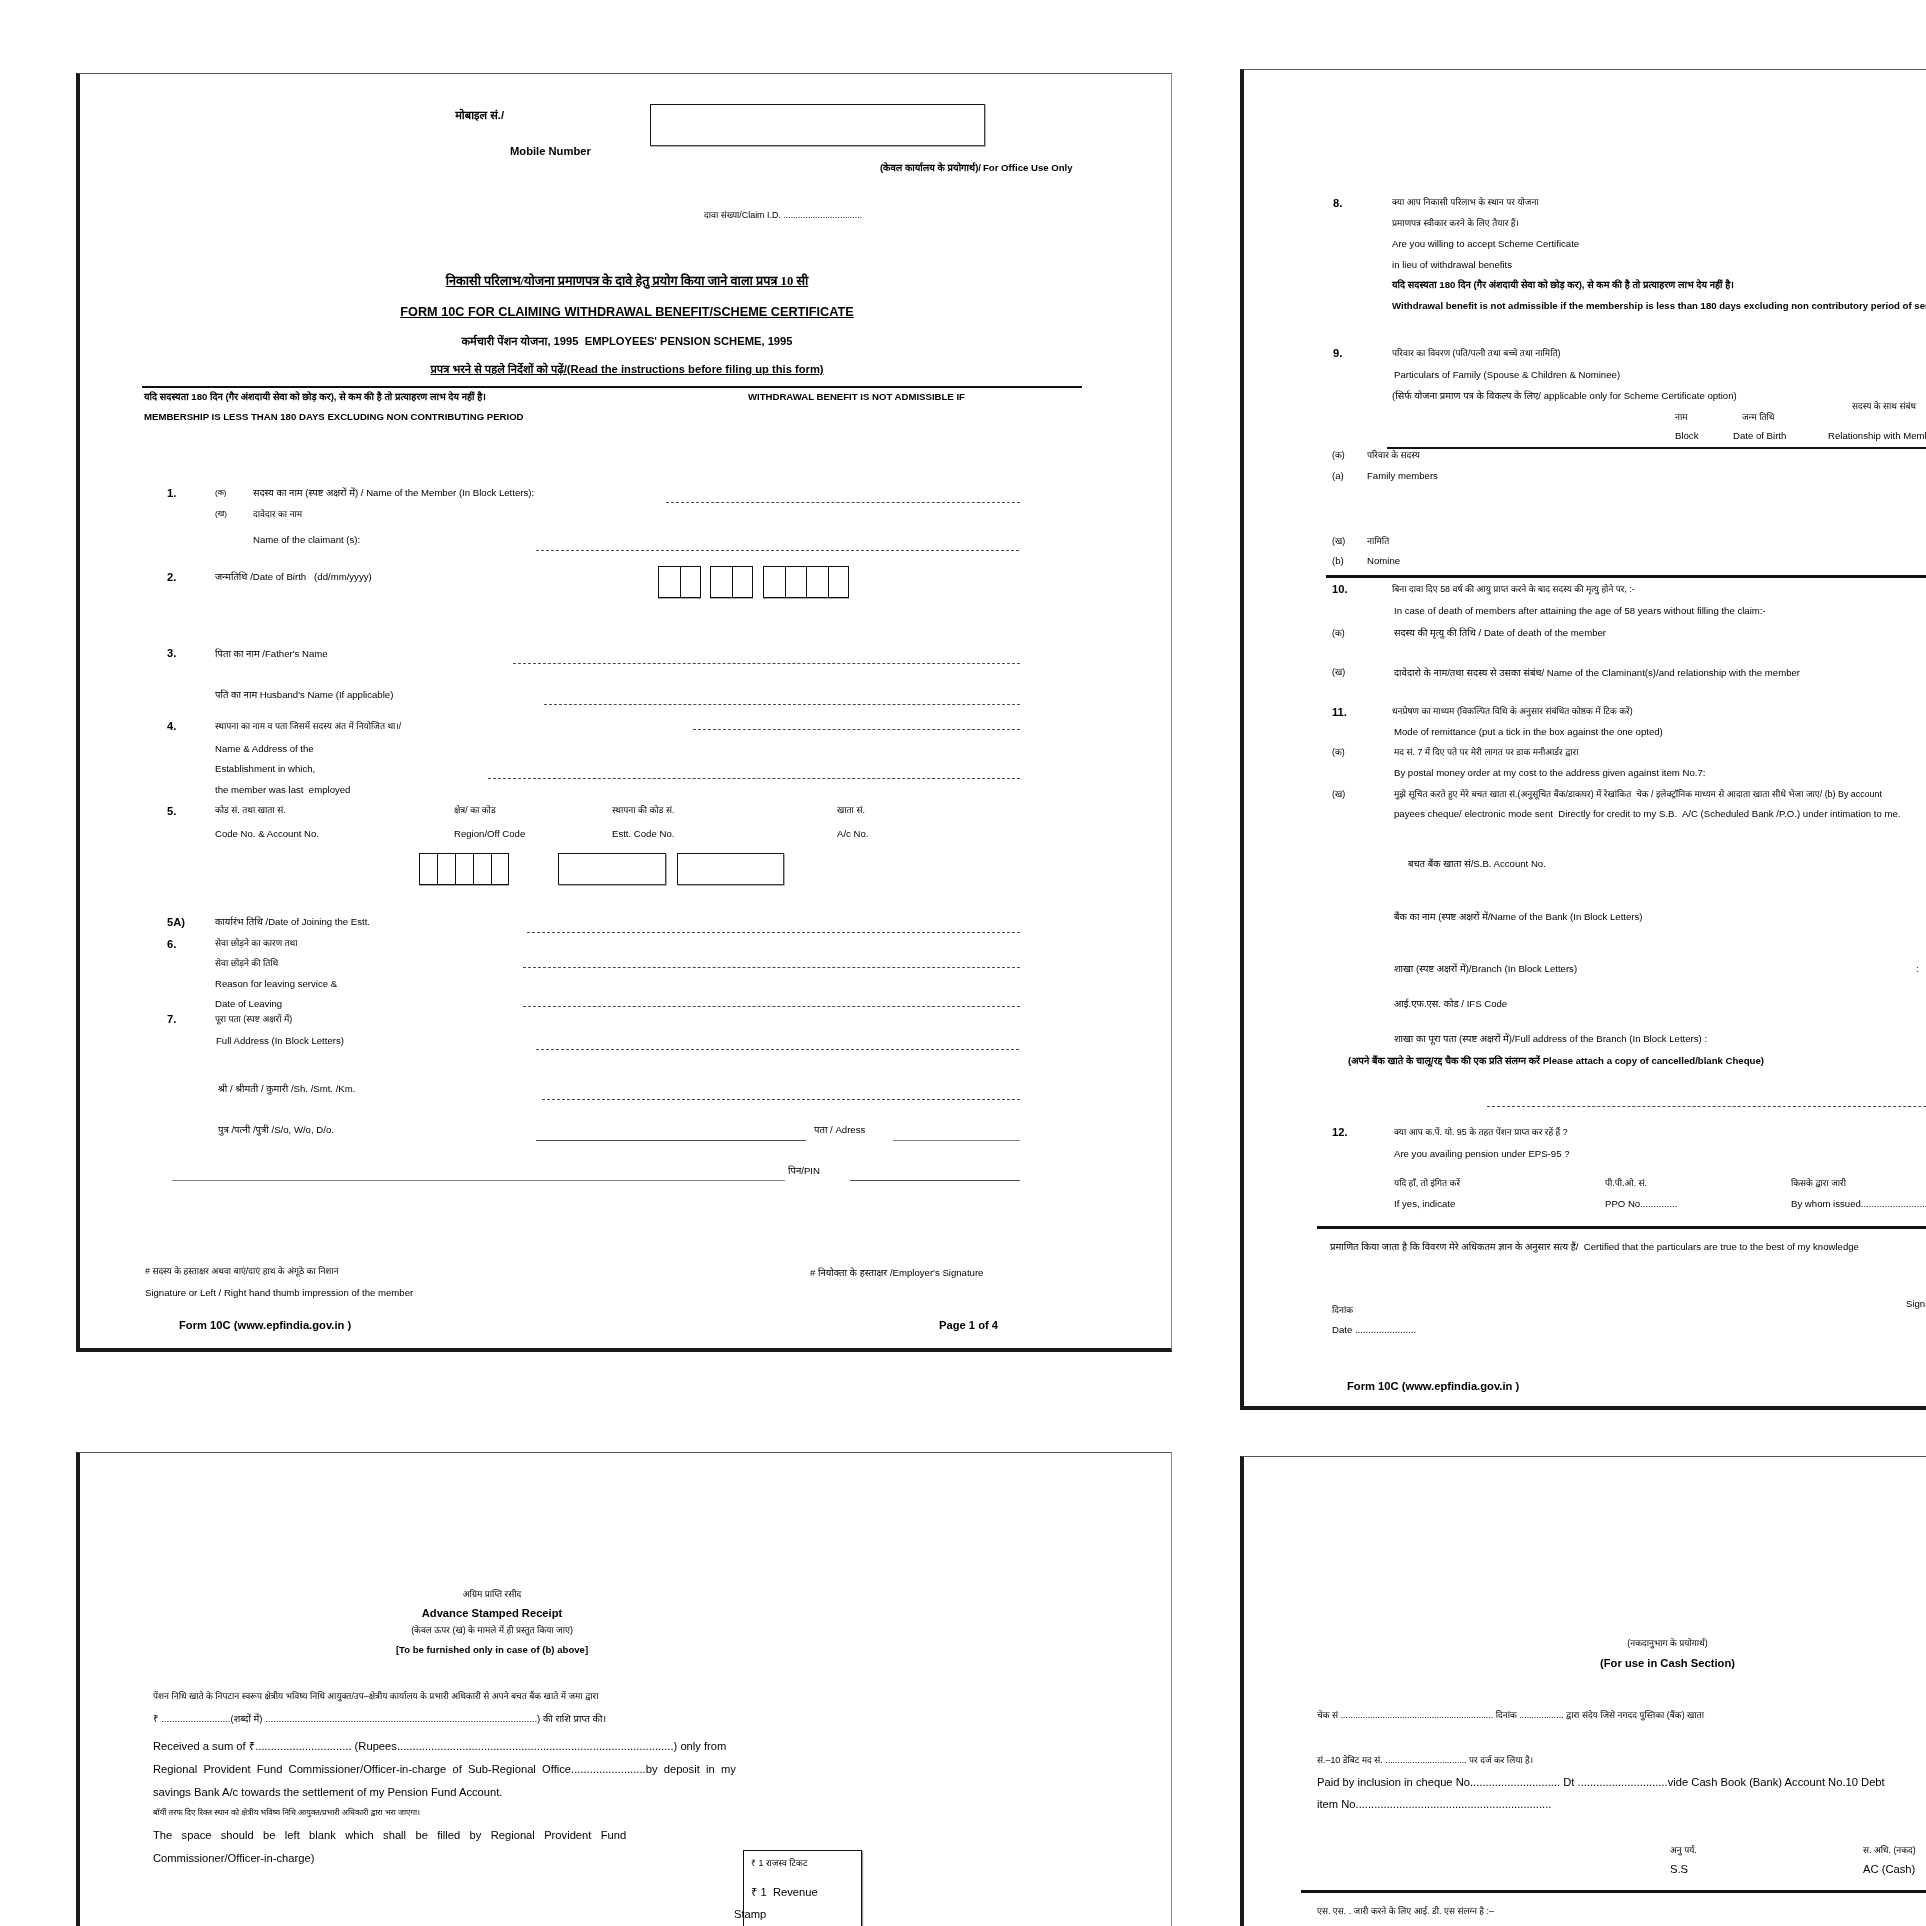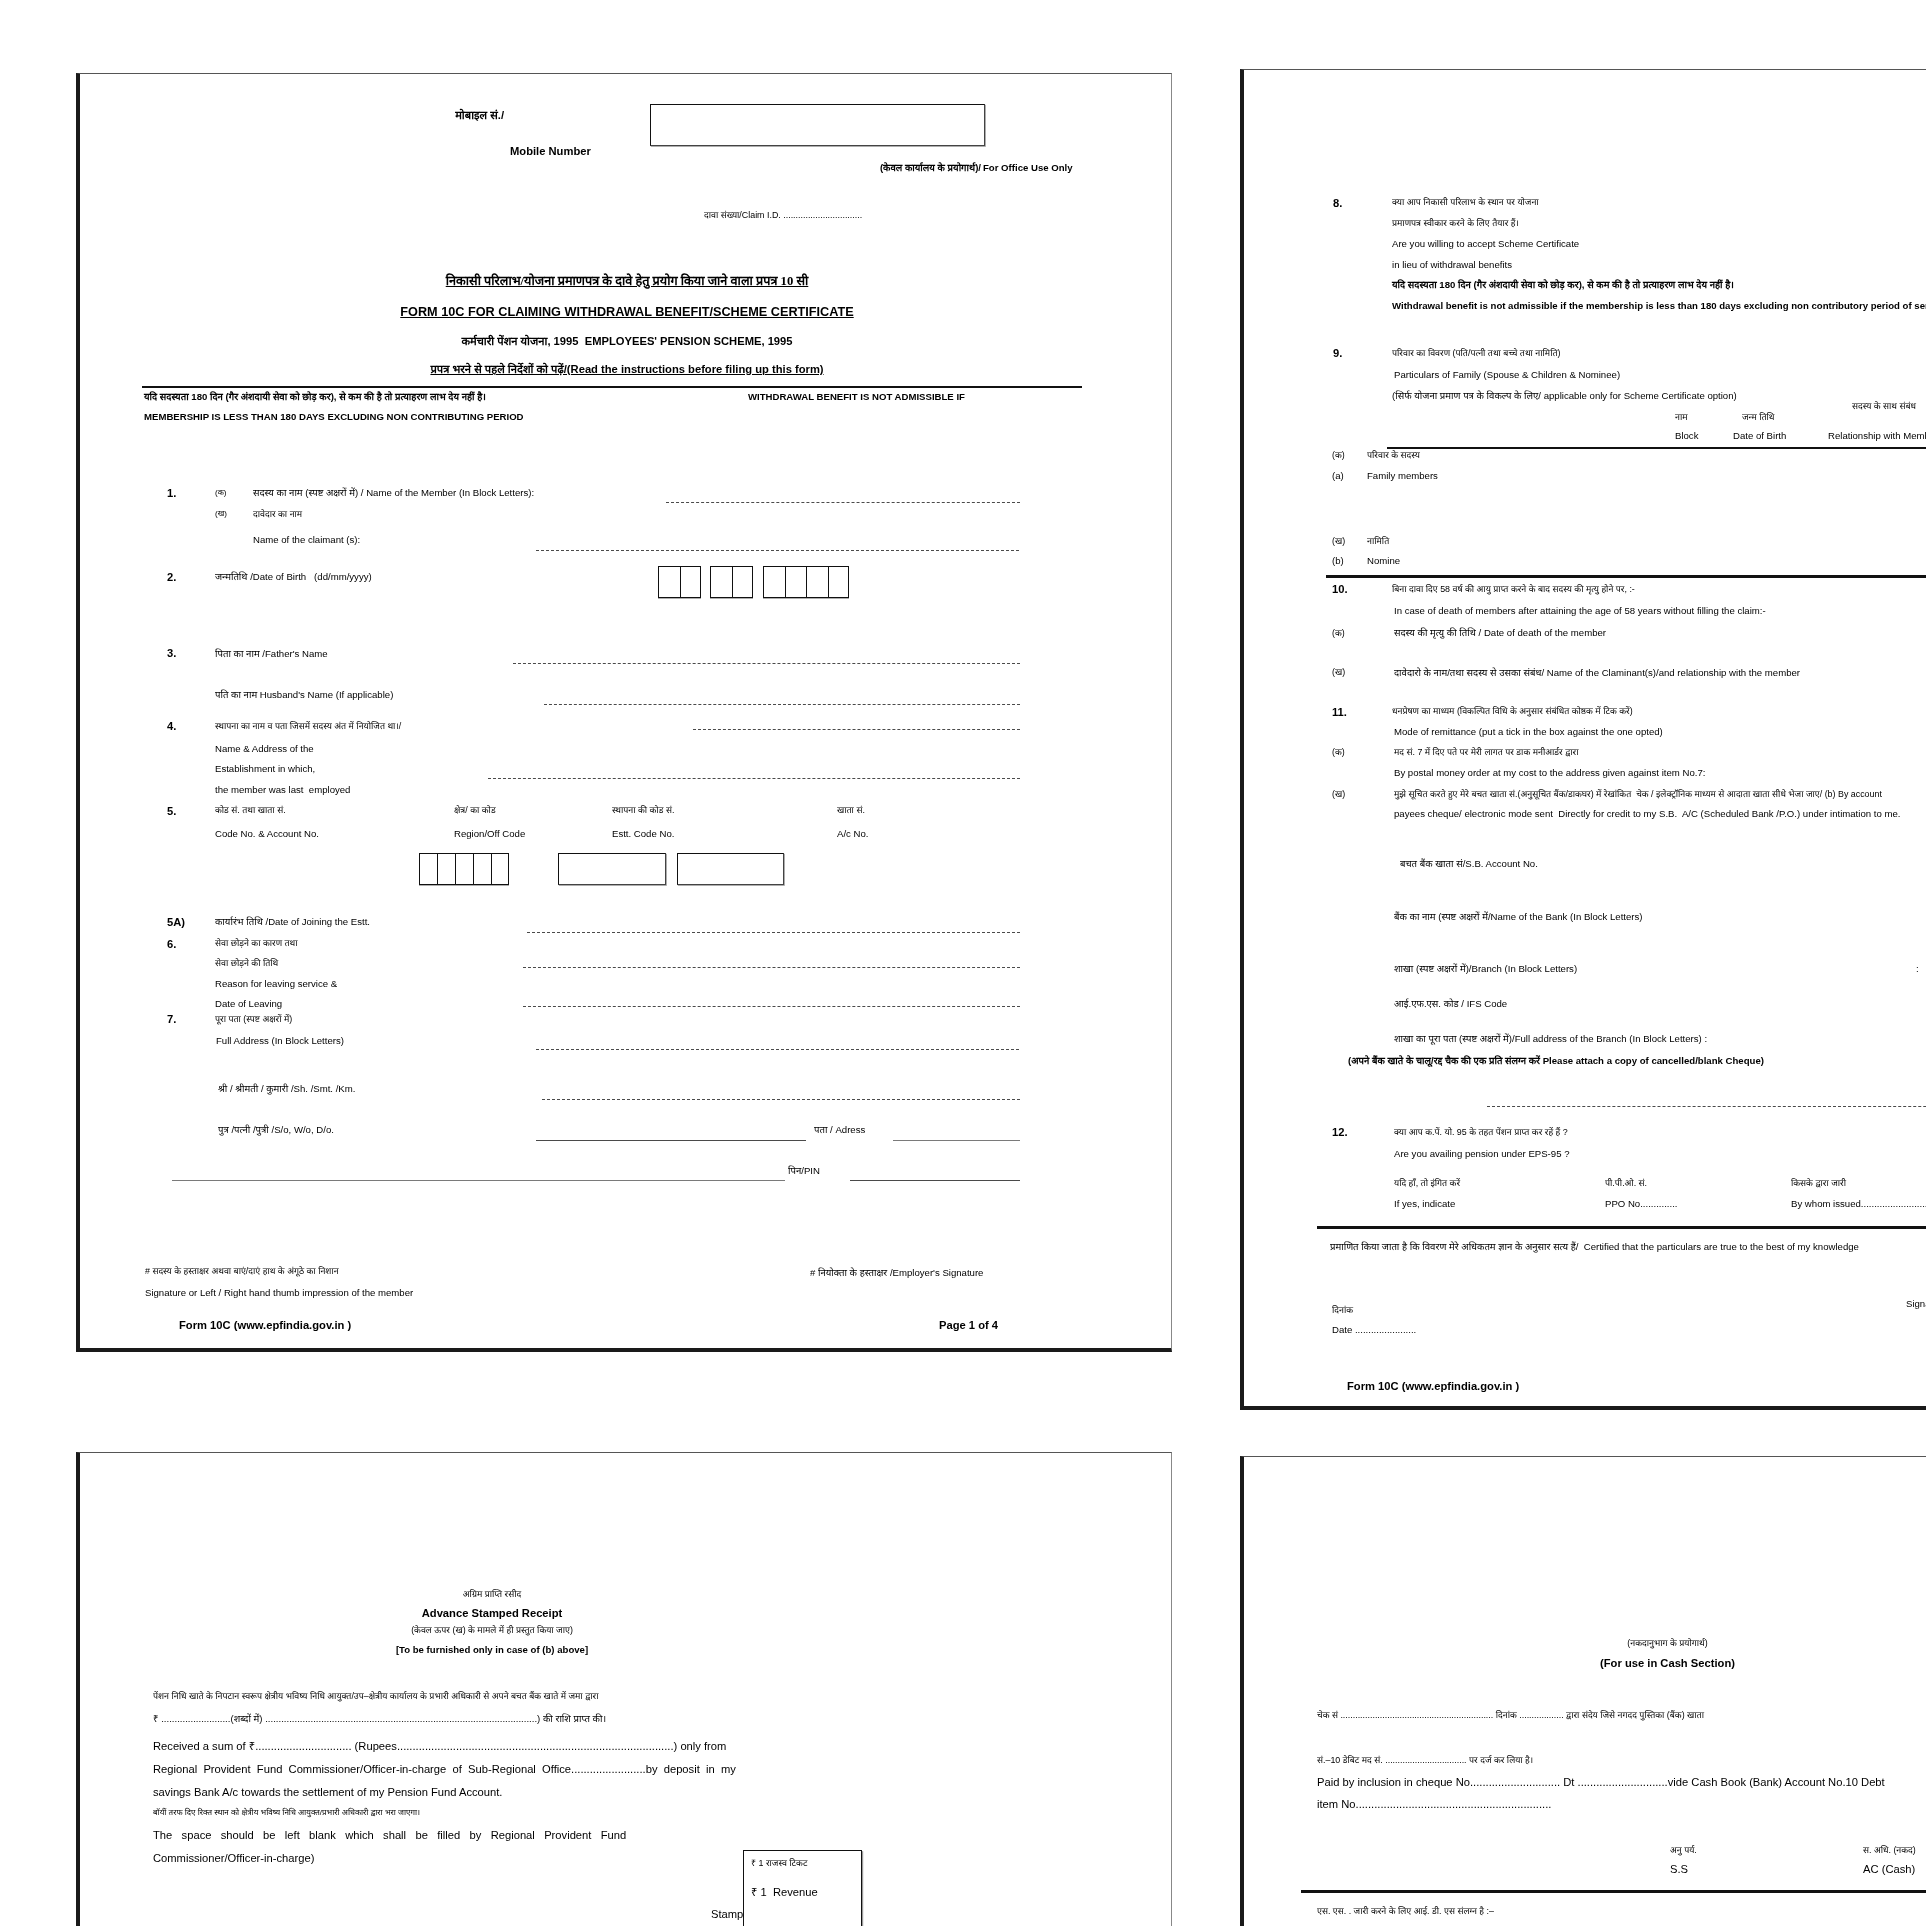--- a/index.html
+++ b/index.html
@@ -260,21 +260,21 @@
       <div class="t fs14" style="left:150px; top:657px;">Mode of remittance (put a tick in the box against the one opted)</div>
 
       <div class="t fs13" style="left:88px; top:678px;">(क)</div>
       <div class="t fs13" style="left:150px; top:678px;">मद सं. 7 में दिए पते पर मेरी लागत पर डाक मनीआर्डर द्वारा</div>
       <div class="t fs14" style="left:150px; top:698px;">By postal money order at my cost to the address given against item No.7:</div>
 
       <div class="t fs13" style="left:88px; top:720px;">(ख)</div>
       <div class="t fs13" style="left:150px; top:720px;">मुझे सूचित करते हुए मेरे बचत खाता सं.(अनुसूचित बैंक/डाकघर) में रेखांकित  चेक / इलेक्ट्रॉनिक माध्यम से आदाता खाता सीधे भेजा जाए/ (b) By account</div>
       <div class="t fs14" style="left:150px; top:739px;">payees cheque/ electronic mode sent  Directly for credit to my S.B.  A/C (Scheduled Bank /P.O.) under intimation to me.</div>
 
-      <div class="t fs14" style="left:156px; top:789px;">बचत बैंक खाता सं/S.B. Account No.</div>
+      <div class="t fs14" style="left:164px; top:789px;">बचत बैंक खाता सं/S.B. Account No.</div>
 
       <div class="t fs14" style="left:150px; top:842px;">बैंक का नाम (स्पष्ट अक्षरों में/Name of the Bank (In Block Letters)</div>
 
       <div class="t fs14" style="left:150px; top:894px;">शाखा (स्पष्ट अक्षरों में)/Branch (In Block Letters)</div>
       <div class="t fs14" style="left:672px; top:894px;">:</div>
 
       <div class="t fs14" style="left:150px; top:929px;">आई.एफ.एस. कोड / IFS Code</div>
 
       <div class="t fs14" style="left:150px; top:964px;">शाखा का पूरा पता (स्पष्ट अक्षरों में)/Full address of the Branch (In Block Letters) :</div>
 
@@ -322,21 +322,21 @@
       <div class="t fs16" style="left:73px; top:310px;">Regional  Provident  Fund  Commissioner/Officer-in-charge  of  Sub-Regional  Office........................by  deposit  in  my</div>
       <div class="t fs16" style="left:73px; top:333px;">savings Bank A/c towards the settlement of my Pension Fund Account.</div>
 
       <div class="t fs12" style="left:73px; top:356px;">बॉयीं तरफ दिए रिक्त स्थान को क्षेत्रीय भविष्य निधि आयुक्त/प्रभारी अधिकारी द्वारा भरा जाएगा।</div>
       <div class="t fs16" style="left:73px; top:376px;">The   space   should   be   left   blank   which   shall   be   filled   by   Regional   Provident   Fund</div>
       <div class="t fs16" style="left:73px; top:399px;">Commissioner/Officer-in-charge)</div>
 
       <div class="stampbox" style="left:663px; top:397px; width:119px; height:83px;"></div>
       <div class="t fs13" style="left:671px; top:406px;">₹ 1 राजस्व टिकट</div>
       <div class="t fs16" style="left:671px; top:433px;">₹ 1  Revenue</div>
-      <div class="t fs16" style="left:631px; top:455px;">Stamp</div>
+      <div class="t fs16" style="left:654px; top:455px;">Stamp</div>
 
     </div>
   </div>
 
   <div class="page" id="page4">
     <div class="page-inner">
 
       <div class="t fs13 c" style="left:0px; top:182px; width:847px;">(नकदानुभाग के प्रयोगार्थ)</div>
       <div class="t fs16 b c" style="left:0px; top:200px; width:847px;">(For use in Cash Section)</div>
 

